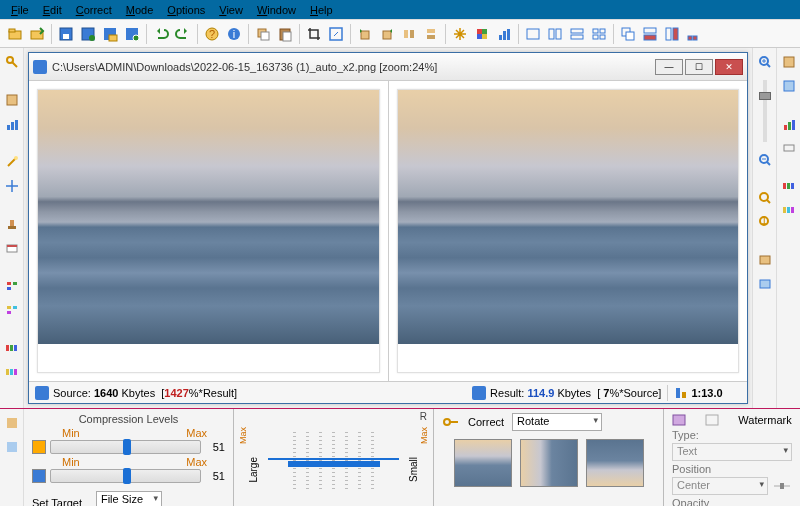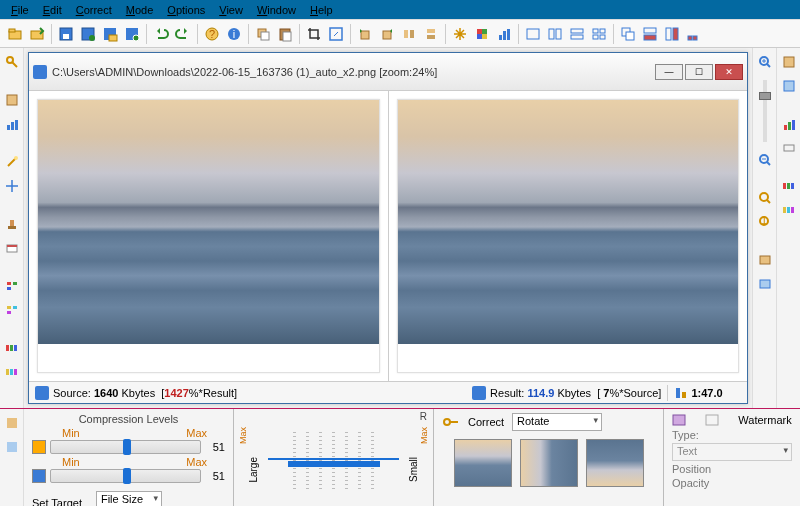--- a/index.html
+++ b/index.html
@@ -9,21 +9,21 @@
 .menubar span u { text-decoration: underline; }
 .toolbar { background: #f8f8f8; height: 28px; display: flex; align-items: center; padding: 2px 4px; gap: 0; border-bottom: 1px solid #ccc; }
 .tb-btn { width: 22px; height: 22px; display: flex; align-items: center; justify-content: center; border: 1px solid transparent; border-radius: 2px; }
 .tb-sep { width: 1px; height: 20px; background: #ccc; margin: 0 3px; }
 .main { display: flex; height: 360px; }
 .sidetool { width: 24px; background: #f4f4f4; display: flex; flex-direction: column; align-items: center; gap: 4px; padding: 4px 0; border-right: 1px solid #ddd; }
 .sidetool-r { border-right: none; border-left: 1px solid #ddd; }
 .st-btn { width: 20px; height: 20px; display: flex; align-items: center; justify-content: center; border: 1px solid transparent; border-radius: 2px; }
 .st-gap { height: 10px; }
 .docwin { flex: 1; margin: 4px; background: #fff; border: 1px solid #3a6ea5; display: flex; flex-direction: column; box-shadow: 0 0 4px rgba(0,0,0,0.2); }
-.titlebar { height: 38px; background: linear-gradient(#fdfdfd,#e8e8e8); display: flex; align-items: center; padding: 0 4px; border-bottom: 1px solid #ccc; }
+.titlebar { height: 28px; background: linear-gradient(#fdfdfd,#e8e8e8); display: flex; align-items: center; padding: 0 4px; border-bottom: 1px solid #ccc; }
 .titlebar .ticon { width: 14px; height: 14px; background: #3a7bd5; margin-right: 5px; border-radius: 2px; }
 .titlebar .ttxt { flex: 1; color: #333; font-size: 11px; }
 .winbtns { display: flex; gap: 2px; }
 .winbtn { width: 28px; height: 16px; border: 1px solid #888; display: flex; align-items: center; justify-content: center; font-size: 9px; }
 .winbtn.min { background: #eee; }
 .winbtn.max { background: #eee; }
 .winbtn.close { background: #c94f4f; color: #fff; border-color: #a03030; }
 .panes { flex: 1; display: flex; background: #fff; }
 .pane { flex: 1; padding: 8px; display: flex; flex-direction: column; }
 .pane:first-child { border-right: 1px solid #ccc; }
@@ -395,21 +395,21 @@
       <span class="sicon"></span>
       <span>Result:</span>&nbsp;
       <span class="blue">114.9</span>&nbsp;
       <span>Kbytes</span>&nbsp;&nbsp;[&nbsp;
       <span class="bold">7</span><span>%*Source</span>]
       <span class="sep"></span>
       <svg width="14" height="14">
           <rect x="2" y="2" width="4" height="10" fill="#3a7bd5"></rect>
           <rect x="8" y="6" width="4" height="6" fill="#d09000"></rect>
         </svg>&nbsp;
-      <span class="bold">1:47.0</span>
+      <span class="bold">1:13.0</span>
       &nbsp;&nbsp;&nbsp;&nbsp;&nbsp;&nbsp;
     </div>
   </div>
 
   <div class="sidetool sidetool-r">
     <div class="st-btn">
         <svg width="14" height="14">
           <circle cx="6" cy="6" r="4" fill="none" stroke="#3a7bd5" stroke-width="2"></circle>
           <path d="M9 9l3 3" stroke="#3a7bd5" stroke-width="2"></path>
           <path d="M6 4v4M4 6h4" stroke="#3a7bd5"></path>
@@ -599,16 +599,23 @@
     <div class="wmrow">
         <span>Type:</span>
       </div>
     <div class="wmrow">
         <div class="combo"><span>Text</span></div>
       </div>
     <div class="wmrow">
         <span>Position</span>
       </div>
     <div class="wmrow">
+        <div class="combo"><span>Center</span></div>
+        <svg width="20" height="12">
+          <line x1="2" y1="6" x2="18" y2="6" stroke="#aaa"></line>
+          <rect x="8" y="3" width="4" height="6" fill="#888"></rect>
+        </svg>
+      </div>
+    <div class="wmrow">
         <span>Opacity</span>
       </div>
   </div>
 </div>
 
 </body></html>

